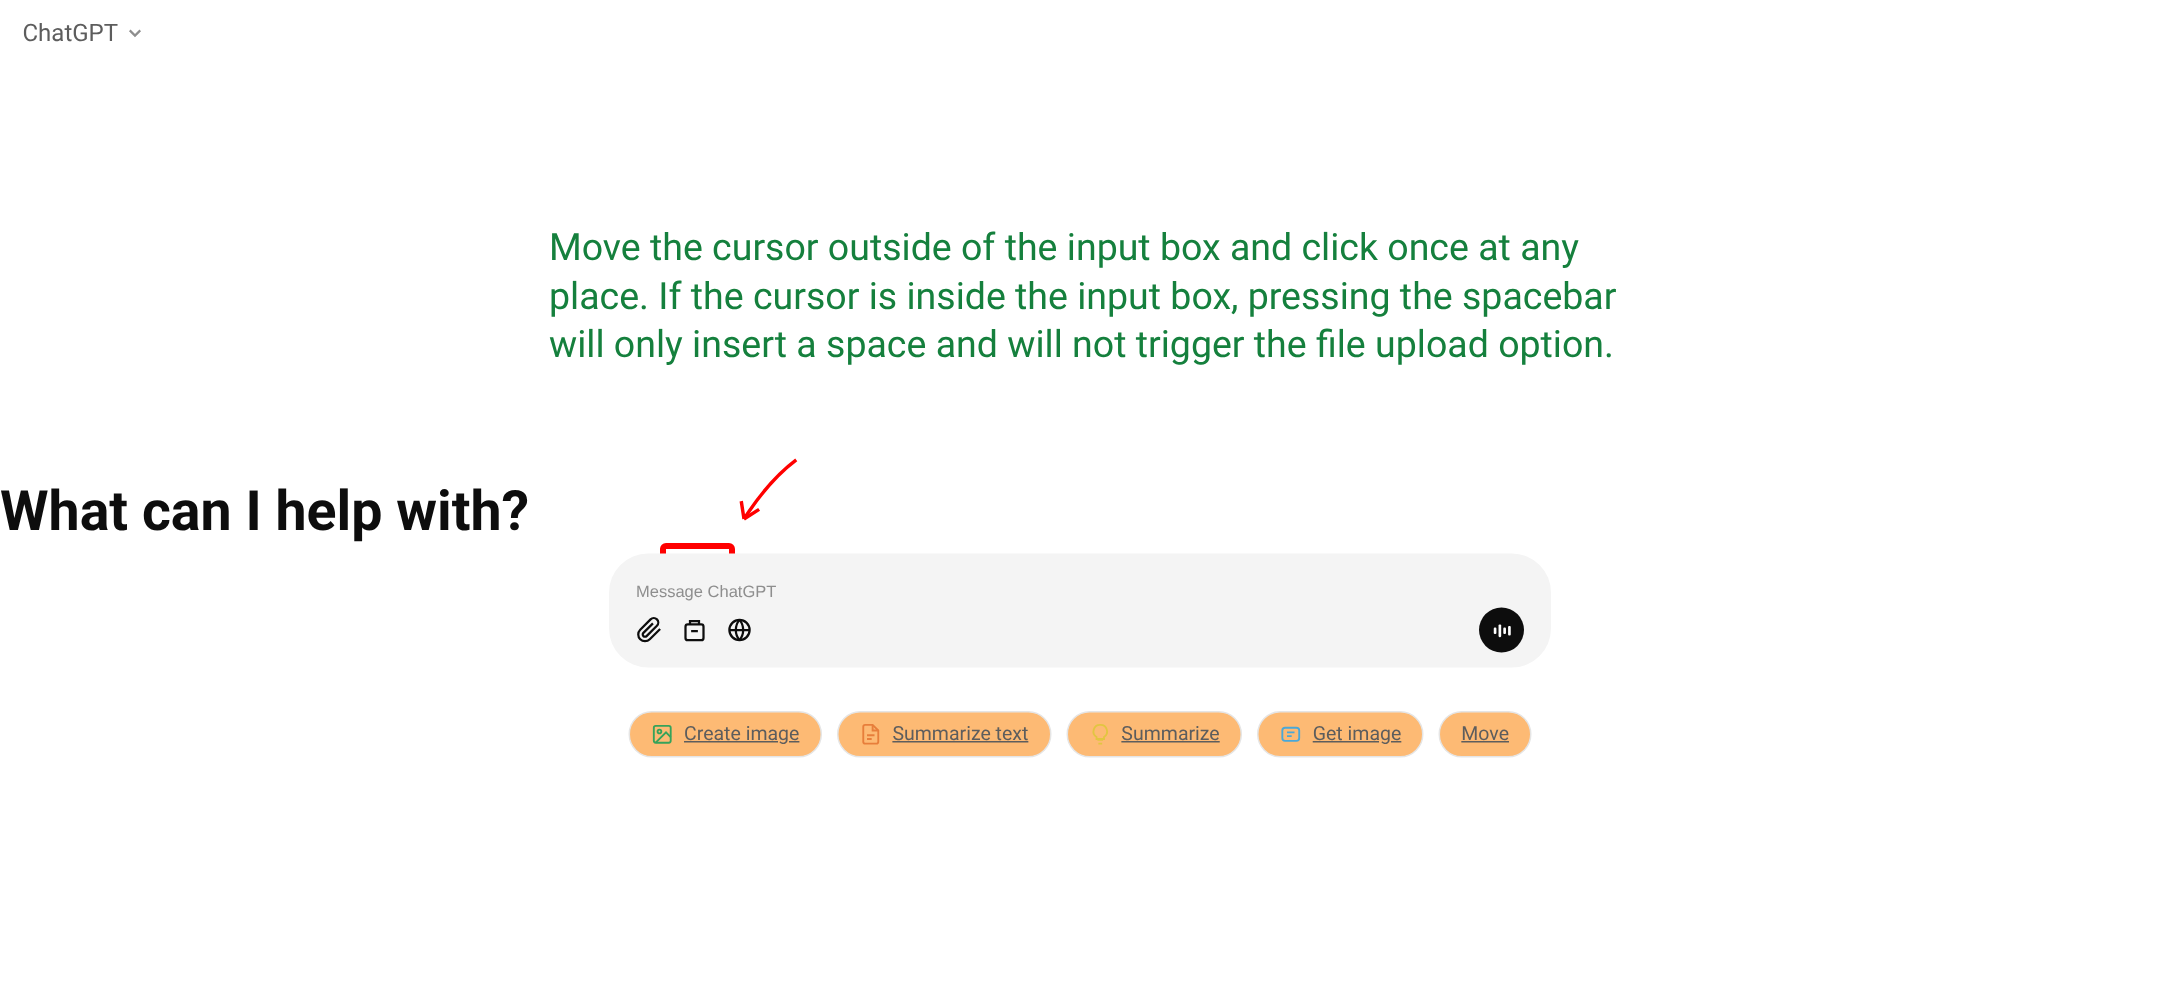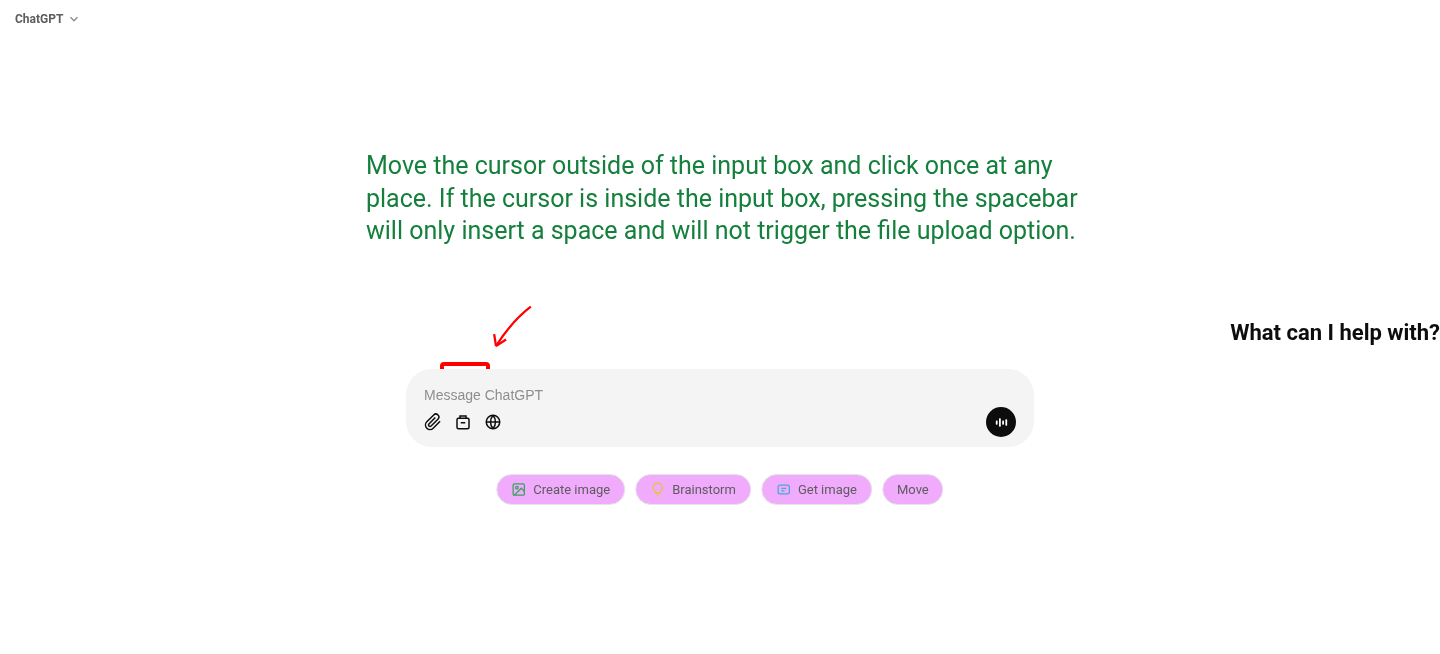--- a/index.html
+++ b/index.html
@@ -16,22 +16,22 @@
       overflow: hidden;
     }
     .header-model {
       position: absolute;
       top: 12px;
       left: 15px;
       display: flex;
       align-items: center;
       gap: 4px;
       color: #5d5d5d;
-      font-size: 12px;
-      font-weight: 700;
+      font-size: 16px;
+      font-weight: 400;
       cursor: pointer;
     }
     .header-model svg {
       width: 14px;
       height: 14px;
     }
     .annotation-text {
       position: absolute;
       top: 150px;
       left: 366px;
@@ -55,41 +55,41 @@
       top: 302px;
       left: 485px;
       width: 55px;
       height: 55px;
     }
     .heading {
       position: absolute;
       top: 320px;
       left: 0;
       width: 100%;
-      text-align: right;
-      font-size: 22px;
+      text-align: left;
+      font-size: 37px;
       font-weight: 700;
       color: #0d0d0d;
     }
     .input-container {
       position: absolute;
       top: 369px;
       left: 50%;
       transform: translateX(-50%);
       width: 628px;
       background: #f4f4f4;
       border-radius: 26px;
       padding: 14px 18px 10px 18px;
     }
     .input-field {
       width: 100%;
       border: none;
       background: transparent;
       outline: none;
-      font-size: 14px;
+      font-size: 11px;
       color: #5d5d5d;
       padding: 4px 0;
     }
     .input-field::placeholder {
       color: #8e8e8e;
     }
     .input-toolbar {
       display: flex;
       align-items: center;
       justify-content: space-between;
@@ -129,24 +129,25 @@
       display: flex;
       gap: 10px;
     }
     .suggestion-pill {
       display: flex;
       align-items: flex-end;
       gap: 7px;
       padding: 7px 14px;
       border: 1px solid #e5e5e5;
       border-radius: 20px;
-      background: #f0abfc;
+      background: #fdba74;
       font-size: 13px;
       color: #5d5d5d;
       cursor: pointer;
+      text-decoration: underline;
     }
     .suggestion-pill .sicon {
       width: 15px;
       height: 15px;
       display: flex;
       align-items: center;
       justify-content: center;
     }
   </style>
 </head>
@@ -212,27 +213,38 @@
       <svg viewBox="0 0 24 24" fill="none" stroke="#35a35a" stroke-width="2">
         <rect x="3" y="3" width="18" height="18" rx="2"></rect>
         <circle cx="9" cy="9" r="2"></circle>
         <path d="M21 15l-5-5L5 21"></path>
       </svg>
     </span>
     <span>Create image</span>
   </div>
   <div class="suggestion-pill">
     <span class="sicon">
+      <svg viewBox="0 0 24 24" fill="none" stroke="#e77e3b" stroke-width="2">
+        <path d="M14 2H6a2 2 0 00-2 2v16a2 2 0 002 2h12a2 2 0 002-2V8z"></path>
+        <polyline points="14 2 14 8 20 8"></polyline>
+        <line x1="8" y1="13" x2="16" y2="13"></line>
+        <line x1="8" y1="17" x2="13" y2="17"></line>
+      </svg>
+    </span>
+    <span>Summarize text</span>
+  </div>
+  <div class="suggestion-pill">
+    <span class="sicon">
       <svg viewBox="0 0 24 24" fill="none" stroke="#e2c541" stroke-width="2">
         <path d="M9 18h6"></path>
         <path d="M10 22h4"></path>
         <path d="M12 2a7 7 0 00-4 12.9V17h8v-2.1A7 7 0 0012 2z"></path>
       </svg>
     </span>
-    <span>Brainstorm</span>
+    <span>Summarize</span>
   </div>
   <div class="suggestion-pill">
     <span class="sicon">
       <svg viewBox="0 0 24 24" fill="none" stroke="#4aa8d8" stroke-width="2">
         <rect x="3" y="5" width="18" height="14" rx="3"></rect>
         <path d="M8 10h8 M8 14h5"></path>
       </svg>
     </span>
     <span>Get image</span>
   </div>

